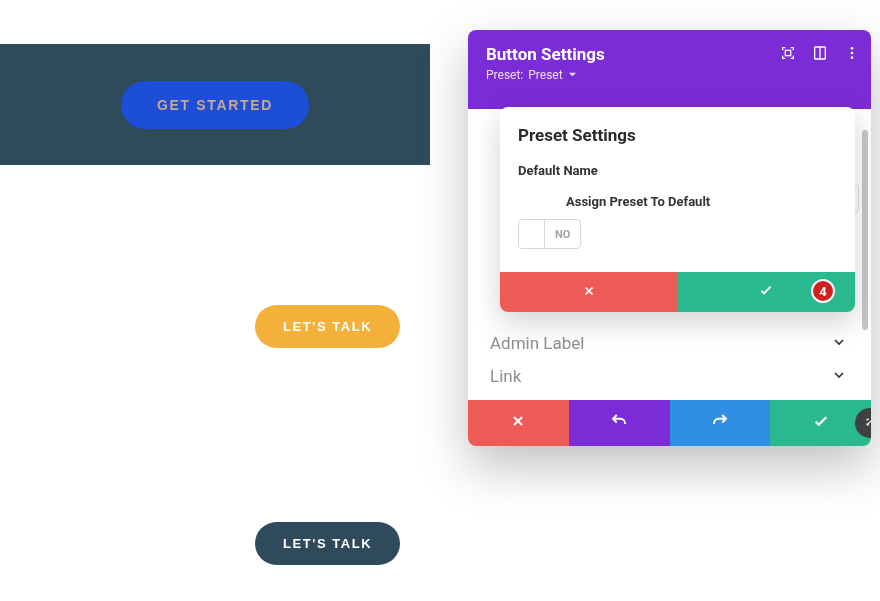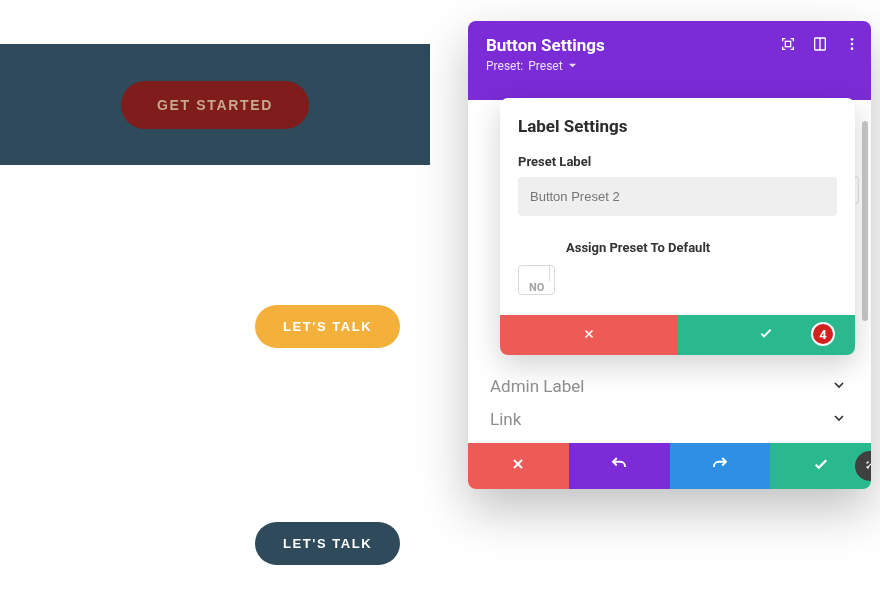--- a/index.html
+++ b/index.html
@@ -28,30 +28,30 @@
     justify-content: center;
     border-radius: 999px;
     font-weight: 700;
     letter-spacing: 0.12em;
     text-transform: uppercase;
     font-size: 14px;
     padding: 16px 36px;
     border: none;
     cursor: pointer;
   }
-  .btn-white { background: #7f1d1d; color: #c7a98b; }
+  .btn-white { background: #1d4ed8; color: #c7a98b; }
   .btn-orange { background: #f3b13c; color: #fff; font-size: 13px; padding: 14px 28px; }
   .btn-dark { background: #2f4a5a; color: #fff; font-size: 13px; padding: 14px 28px; }
   .row2 { position: absolute; left: 255px; top: 305px; }
   .row3 { position: absolute; left: 255px; top: 522px; }
 
   
   .panel {
     position: absolute;
-    top: 21px;
+    top: 30px;
     left: 468px;
     width: 403px;
     background: #fff;
     border-radius: 8px;
     box-shadow: 0 20px 50px rgba(0,0,0,.25);
     overflow: hidden;
   }
   .panel-header {
     background: #7b2cd6;
     color: #fff;
@@ -87,21 +87,20 @@
   }
   .assign-label { padding: 8px 18px 10px 18px; font-size: 13px; font-weight: 700; color: #333; margin-left: 48px; }
   .toggle-wrap { padding: 0 18px 20px 18px; }
   .toggle {
     display: inline-flex;
     align-items: center;
     border: 1px solid #d7d7d7;
     border-radius: 4px;
     overflow: hidden;
     height: 30px;
-    flex-direction: column;
   }
   .toggle-knob { width: 26px; height: 100%; background: #fff; border-right: 1px solid #d7d7d7; }
   .toggle-text { font-size: 11px; font-weight: 700; color: #a3a3a3; padding: 0 10px; }
   .pop-actions { display: flex; height: 40px; }
   .pop-action { flex: 1; display: flex; align-items: center; justify-content: center; cursor: pointer; }
   .pop-cancel { background: #ec5b55; color: #fff; }
   .pop-confirm { background: #2ab88f; color: #fff; position: relative; }
   .accordion-list { padding: 6px 0 0 0; }
   .accordion {
     display: flex; align-items:center; justify-content:space-between;
@@ -189,26 +188,22 @@
           </svg>
       </span>
     </div>
   </div>
   <div class="tab-row"></div>
 
   <div class="underlay-r" style="display:flex;align-items:center;justify-content:center;color:#777;font-size:12px;">r</div>
   <div class="underlay-more">⋮</div>
 
   <div class="preset-popover">
-    <div class="preset-pop-head">Label Settings</div>
-    <div class="preset-label">Preset Label</div>
-    <div class="preset-input-wrap">
-      
-      <input class="preset-input" placeholder="Button Preset 2" style="">
-    </div>
+    <div class="preset-pop-head">Preset Settings</div>
+    <div class="preset-label">Default Name</div>
     <div class="assign-label">Assign Preset To Default</div>
     <div class="toggle-wrap">
       <div class="toggle">
         <div class="toggle-knob"></div>
         <div class="toggle-text">NO</div>
       </div>
     </div>
     <div class="pop-actions">
       <div class="pop-action pop-cancel">
         <span>

